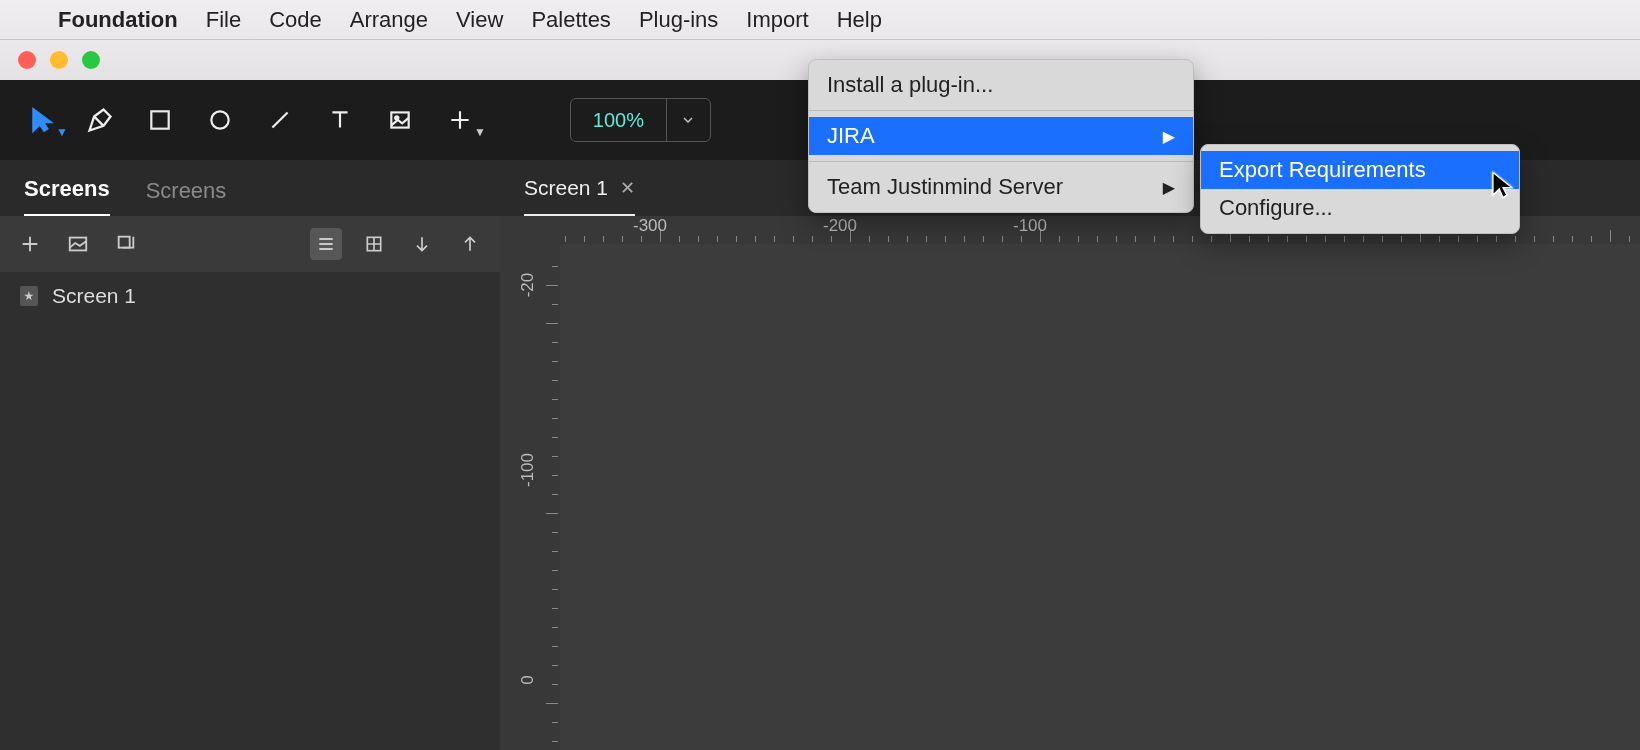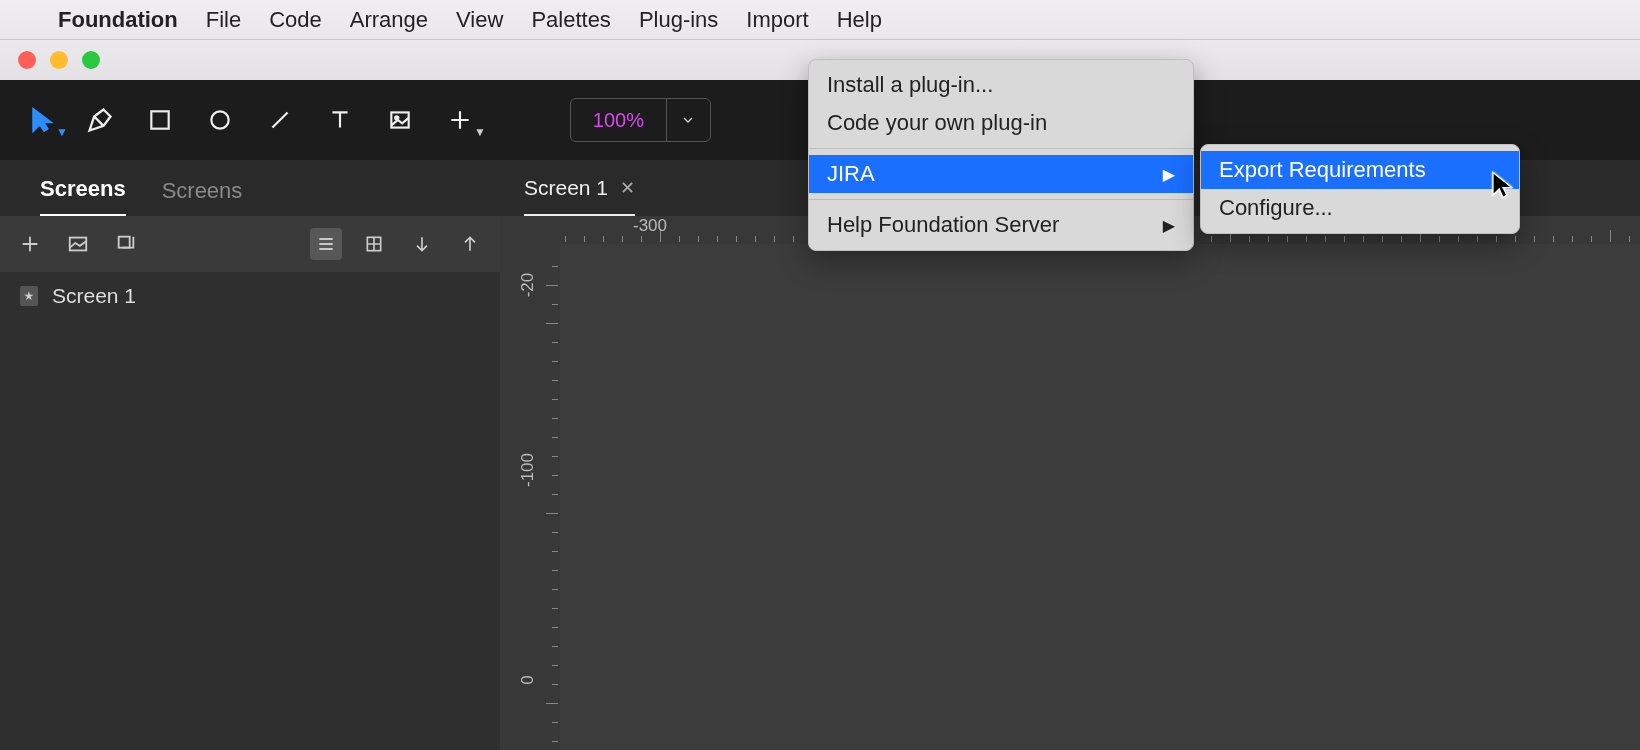--- a/index.html
+++ b/index.html
@@ -53,31 +53,31 @@
 .tool-btn svg { stroke: #eee; fill: none; stroke-width: 2; }
 .tool-arrow svg { fill: #2f8cff; stroke: #2f8cff; }
 .tool-chev { color:#2f8cff; font-size:12px; margin-left:-18px; margin-top:24px; }
 .zoom-group {
   margin-left: 80px;
   display: flex; align-items: center;
   background: #1c1c1c;
   border: 1px solid #555;
   border-radius: 6px;
   height: 44px;
-  color: #d946ef;
+  color: #5eead4;
 }
 .zoom-val { padding: 0 22px; font-size: 20px; }
 .zoom-caret { width: 44px; display:flex; align-items:center; justify-content:center; border-left:1px solid #555; height:100%; }
 
 
 .main { display: flex; height: calc(750px - 40px - 40px - 80px); }
 
 
 .left-panel { width: 500px; background: #2f2f2f; display:flex; flex-direction:column; }
-.lp-tabs { height: 56px; display:flex; align-items:flex-end; gap: 36px; padding: 0 40px; background:#2a2a2a; }
+.lp-tabs { height: 56px; display:flex; align-items:flex-end; gap: 36px; padding: 0 24px; background:#2a2a2a; }
 .lp-tab { font-size: 22px; color:#8a8a8a; padding-bottom:12px; }
 .lp-tab.active { color:#fff; font-weight:600; border-bottom:2px solid #fff; }
 .lp-tools { height: 56px; background:#3a3a3a; display:flex; align-items:center; padding:0 14px; gap:16px; }
 .lp-tools .spacer { flex:1; }
 .lp-icon { width:32px; height:32px; display:flex; align-items:center; justify-content:center; color:#ccc; }
 .lp-icon.active-sq { background:#575757; border-radius:4px; }
 .lp-list { flex:1; }
 .lp-item { height:48px; display:flex; align-items:center; gap:14px; padding:0 20px; color:#ddd; font-size:21px; }
 .lp-item .doc-icon { width:18px; height:20px; background:#555; border-radius:2px; display:flex; align-items:center; justify-content:center; font-size:12px; color:#ccc; }
 
@@ -361,31 +361,28 @@
         </div>
       <div class="canvas"></div>
     </div>
   </div>
 </div>
 
 <div class="dropdown" style="left:808px; top:44px; width:386px;margin-top:15px;">
   <div class="dd-item">
     <span>Install a plug-in...</span>
   </div>
-  <div class="dd-item">
-    <span>Code your own plug-in</span>
-  </div>
   <div class="dd-sep"></div>
   <div class="dd-item highlight">
     <span>JIRA</span>
     <span class="sub-arrow">▶</span>
   </div>
   <div class="dd-sep"></div>
   <div class="dd-item">
-    <span>Help Foundation Server</span>
+    <span>Team Justinmind Server</span>
     <span class="sub-arrow">▶</span>
   </div>
 </div>
 
 <div class="dropdown" style="left:1200px; top:144px; width:320px;">
   <div class="dd-item highlight">
     <span>Export Requirements</span>
   </div>
   <div class="dd-item">
     <span>Configure...</span>

